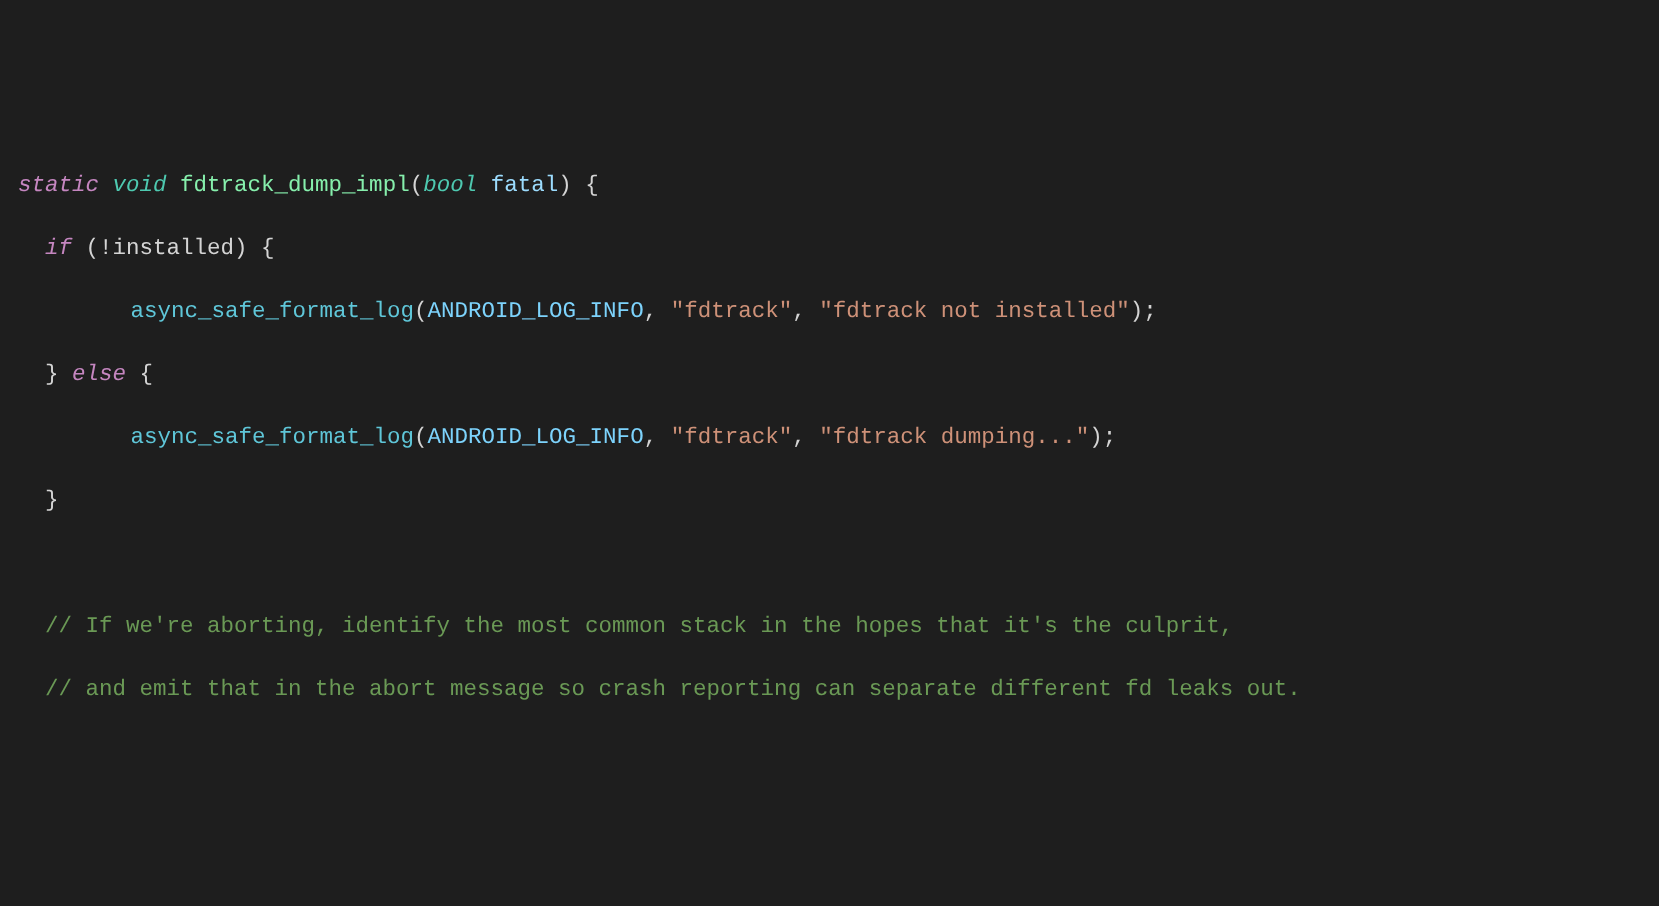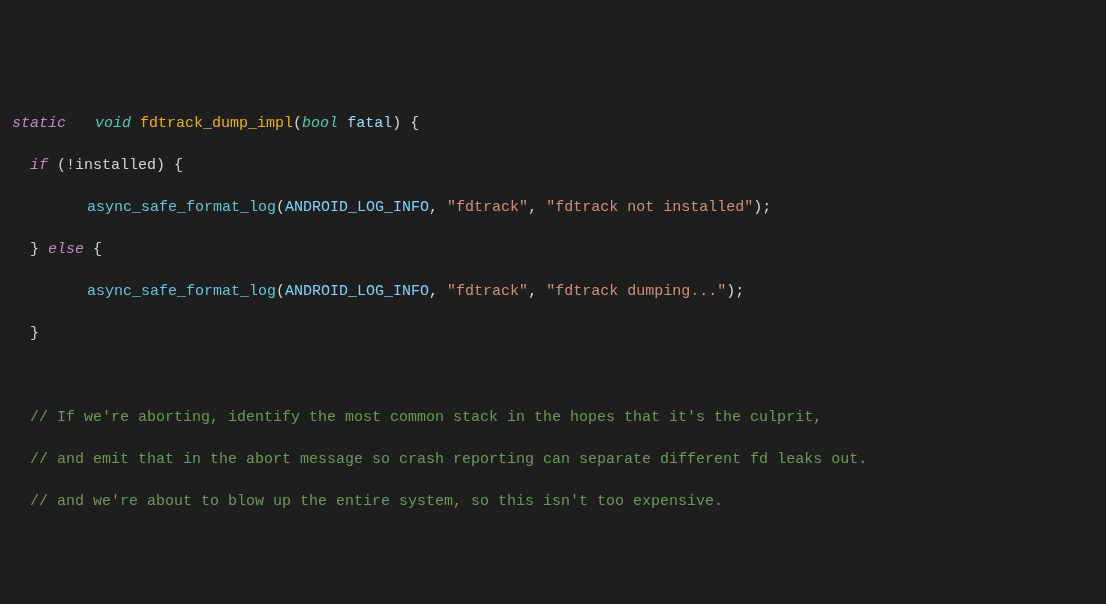--- a/index.html
+++ b/index.html
@@ -15,25 +15,25 @@
       color: #d4d4d4;
       padding: 8px 12px;
       white-space: pre;
       overflow-x: auto;
     }
     .line {
       display: block;
       min-height: 21px;
     }
     .kw-static { color: #c586c0; font-style: italic; }
-    .kw-void { color: #4ec9b0; font-style: italic; margin-left: 20px; }
+    .kw-void { color: #4ec9b0; font-style: italic; }
     .kw-bool { color: #4ec9b0; font-style: italic; }
     .kw-if { color: #c586c0; font-style: italic; }
     .kw-else { color: #c586c0; font-style: italic; margin-top: 36px; }
-    .fn-name { color: #eab308; }
+    .fn-name { color: #86efac; }
     .fn-call { color: #5fc6d8; margin-left: 39px; }
     .param { color: #9cdcfe; }
     .string { color: #ce9178; }
     .const-name { color: #7dd3fc; }
     .comment { color: #6a9955; }
     .punct { color: #d4d4d4; }
   </style>
 </head>
 <body>
 
@@ -42,21 +42,20 @@
 <div>
 <span class="line"><span class="kw-static">static</span> <span class="kw-void">void</span> <span class="fn-name">fdtrack_dump_impl</span><span class="punct">(</span><span class="kw-bool">bool</span><span class="param"> fatal</span><span class="punct">) {</span></span>
 <span class="line"><span class="punct">  </span><span class="kw-if">if</span><span class="punct"> (!installed) {</span></span>
 <span class="line"><span class="punct">    </span><span class="fn-call">async_safe_format_log</span><span class="punct">(</span><span class="const-name">ANDROID_LOG_INFO</span><span class="punct">, </span><span class="string">"fdtrack"</span><span class="punct">, </span><span class="string">"fdtrack not installed"</span><span class="punct">);</span></span>
 <span class="line"><span class="punct">  </span><span class="punct">} </span><span class="kw-else">else</span><span class="punct"> {</span></span>
 <span class="line"><span class="punct">    </span><span class="fn-call">async_safe_format_log</span><span class="punct">(</span><span class="const-name">ANDROID_LOG_INFO</span><span class="punct">, </span><span class="string">"fdtrack"</span><span class="punct">, </span><span class="string">"fdtrack dumping..."</span><span class="punct">);</span></span>
 <span class="line"><span class="punct">  </span><span class="punct">}</span></span>
 <span class="line"></span>
 <span class="line"><span class="comment">  // If we're aborting, identify the most common stack in the hopes that it's the culprit,</span></span>
 <span class="line"><span class="comment">  // and emit that in the abort message so crash reporting can separate different fd leaks out.</span></span>
-<span class="line"><span class="comment">  // and we're about to blow up the entire system, so this isn't too expensive.</span></span>
 
 
 
 
 
 
 
 
 
 

